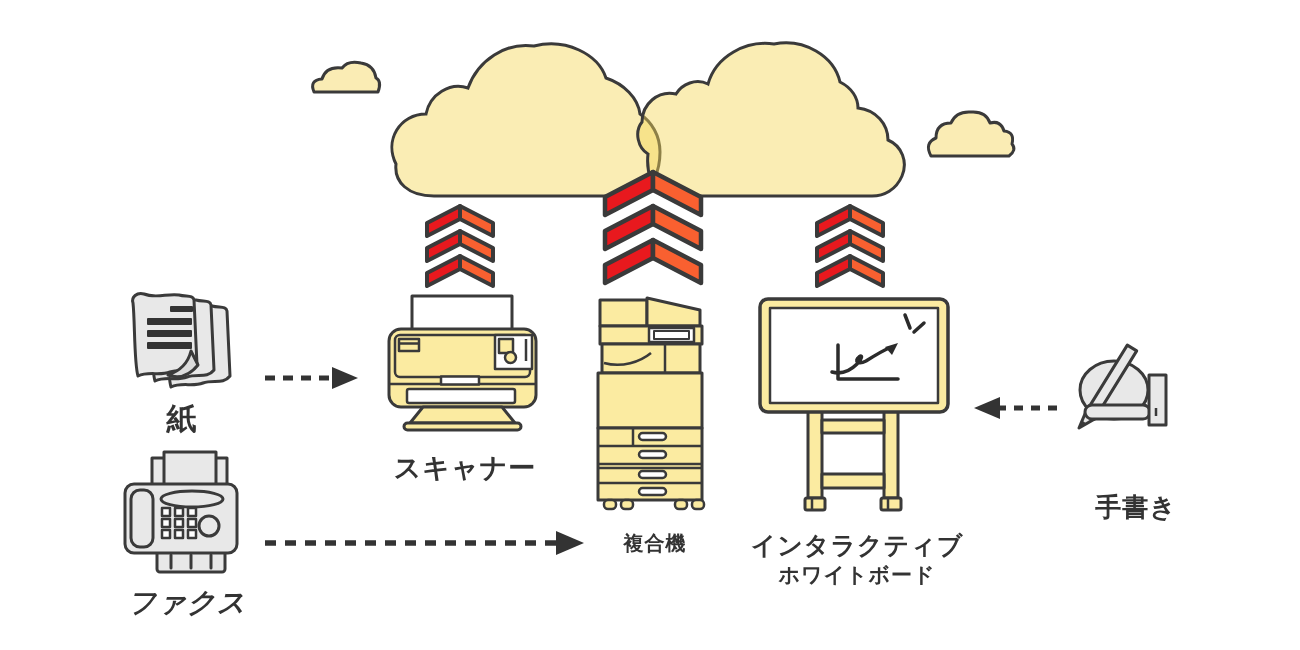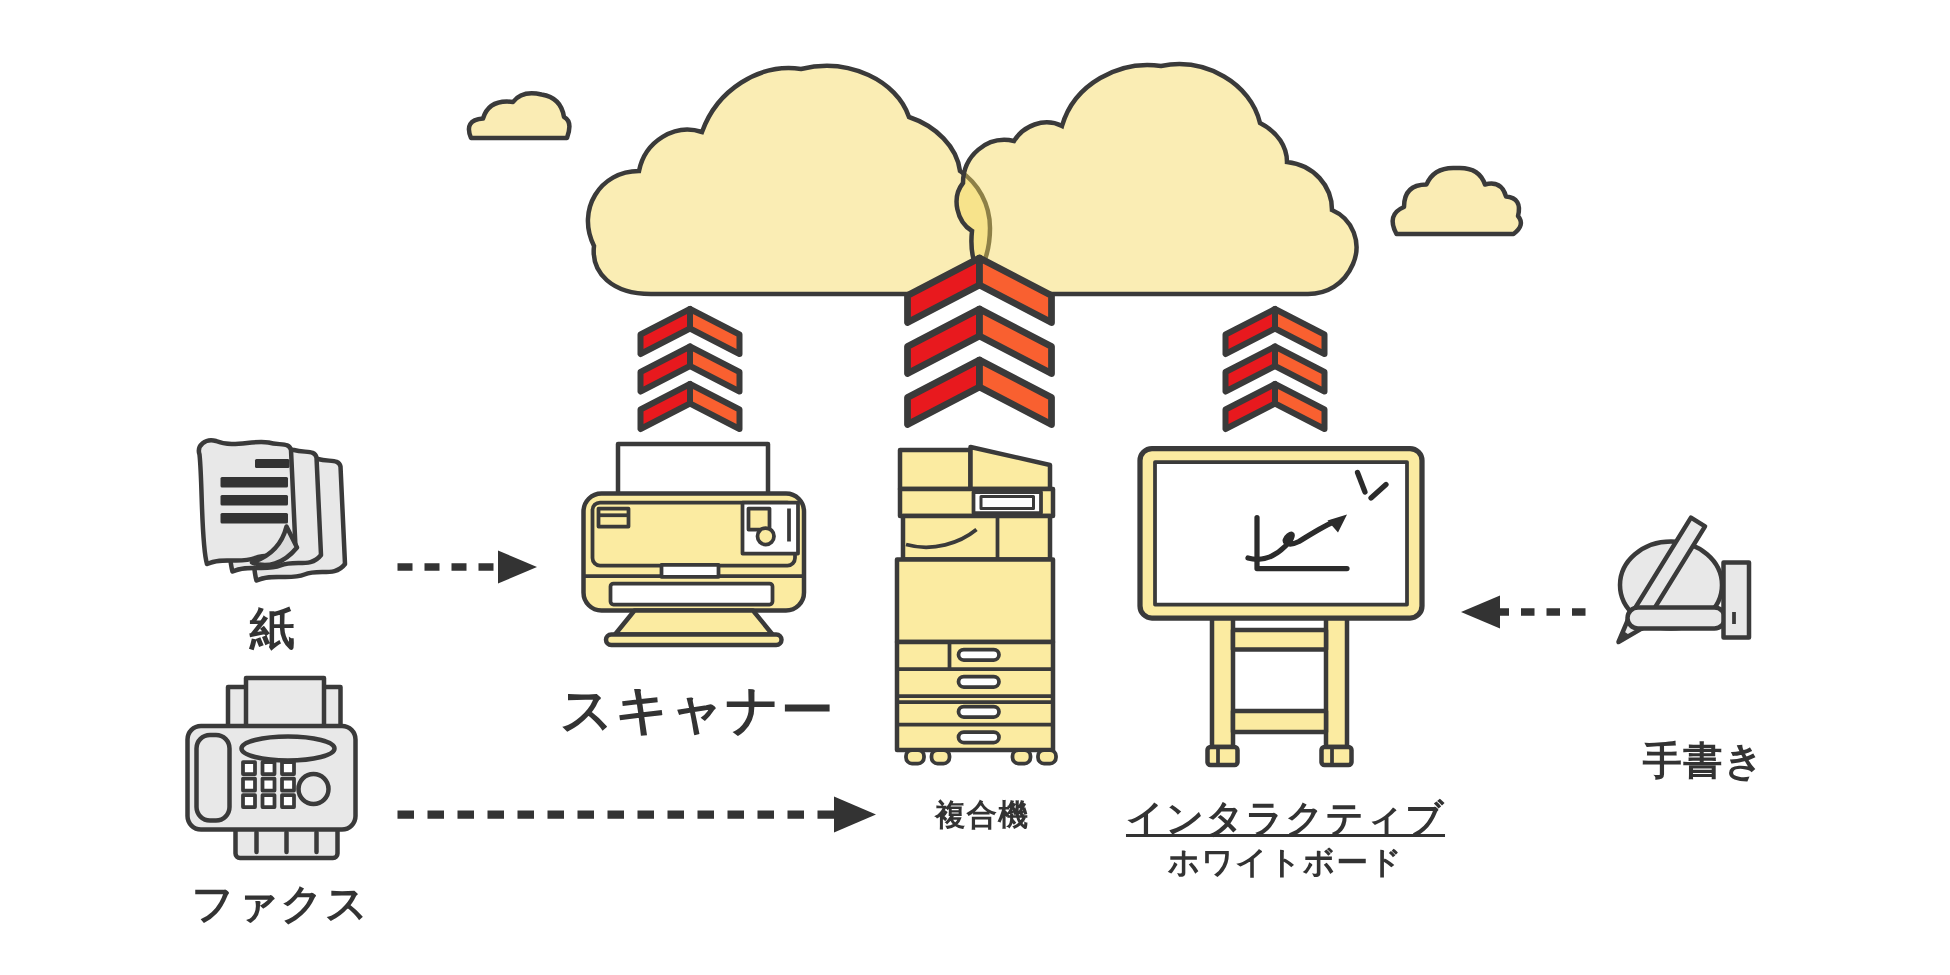--- a/index.html
+++ b/index.html
@@ -6,24 +6,24 @@
   .stage{
     position:relative;width:1300px;height:650px;background:#ffffff;overflow:hidden;
     font-family:"Liberation Sans","DejaVu Sans",sans-serif;
   }
   .stage svg{position:absolute;left:0;top:0;}
   .label{
     position:absolute;transform:translateX(-50%);
     color:#333333;font-weight:600;white-space:nowrap;letter-spacing:1px;
   }
   .lbl-paper{left:182px;top:399px;font-size:30px;}
-  .lbl-fax{left:187px;top:584px;font-size:28px;}
-  .lbl-scanner{left:465px;top:450px;font-size:35px;}
+  .lbl-fax{left:187px;top:584px;font-size:28px;font-style:italic;}
+  .lbl-scanner{left:465px;top:450px;font-size:27px;}
   .lbl-mfp{left:655px;top:530px;font-size:20px;}
-  .lbl-wb1{left:857px;top:529px;font-size:25px;text-decoration:underline;}
+  .lbl-wb1{left:857px;top:529px;font-size:25px;}
   .lbl-wb2{left:857px;top:561px;font-size:21px;}
   .lbl-hand{left:1136px;top:442px;font-size:26px;margin-top:48px;}
 </style>
 </head>
 <body>
 
 <div class="stage">
 <svg width="1300" height="650" viewBox="0 0 1300 650">
 
   <g>

